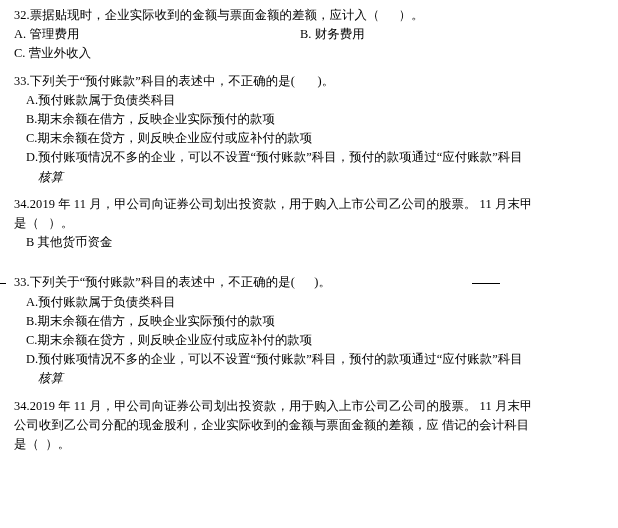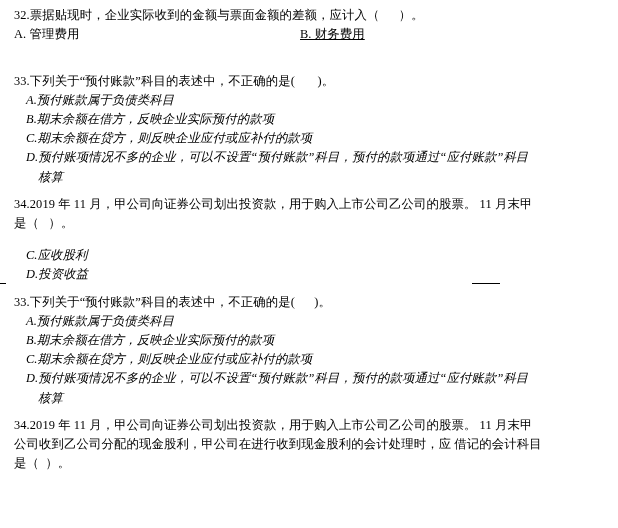--- a/index.html
+++ b/index.html
@@ -36,25 +36,23 @@
     position: absolute;
     left: 0;
     top: 0;
     white-space: pre;
   }
   .two-col .col-b {
     position: absolute;
     left: 286px;
     top: 0;
     white-space: pre;
-    text-decoration: underline;
   }
   .indent1 {
     padding-left: 12px;
-    font-style: italic;
   }
   .indent2 {
     padding-left: 24px;
     font-style: italic;
   }
   .gap-small {
     height: 8px;
   }
   .gap-med {
     height: 13px;
@@ -78,52 +76,49 @@
   }
 </style>
 </head>
 <body>
 
 <div id="page">
   <div id="content">
       <div class="block">
         <div class="line">32.票据贴现时，企业实际收到的金额与票面金额的差额，应计入（      ）。</div>
         <div class="line two-col"><span class="col-a">A. 管理费用</span><span class="col-b">B. 财务费用</span></div>
-        <div class="line two-col"></div>
+        <div class="line two-col"><span class="col-a">C. 营业外收入</span></div>
       </div>
       <div class="gap-small"></div>
       <div class="block">
         <div class="line">33.下列关于“预付账款”科目的表述中，不正确的是(       )。</div>
         <div class="line indent1">A.预付账款属于负债类科目</div>
         <div class="line indent1">B.期末余额在借方，反映企业实际预付的款项</div>
         <div class="line indent1">C.期末余额在贷方，则反映企业应付或应补付的款项</div>
         <div class="line indent1">D.预付账项情况不多的企业，可以不设置“预付账款”科目，预付的款项通过“应付账款”科目</div>
         <div class="line indent2">核算</div>
       </div>
       <div class="gap-small"></div>
       <div class="block">
         <div class="line">34.2019 年 11 月，甲公司向证券公司划出投资款，用于购入上市公司乙公司的股票。 11 月末甲</div>
         <div class="line">是（   ）。</div>
+        <div class="line indent1">B 其他货币资金</div>
       </div>
       <div class="gap-med"></div>
-      <div class="block">
-        <div class="line indent1">C.应收股利</div>
-        <div class="line indent1">D.投资收益</div>
-      </div>
       <div class="gap-small"></div>
       <div class="block">
         <div class="line">33.下列关于“预付账款”科目的表述中，不正确的是(      )。</div>
         <div class="line indent1">A.预付账款属于负债类科目</div>
         <div class="line indent1">B.期末余额在借方，反映企业实际预付的款项</div>
         <div class="line indent1">C.期末余额在贷方，则反映企业应付或应补付的款项</div>
         <div class="line indent1">D.预付账项情况不多的企业，可以不设置“预付账款”科目，预付的款项通过“应付账款”科目</div>
         <div class="line indent2">核算</div>
       </div>
       <div class="gap-small"></div>
       <div class="block">
         <div class="line">34.2019 年 11 月，甲公司向证券公司划出投资款，用于购入上市公司乙公司的股票。 11 月末甲</div>
-        <div class="line">公司收到乙公司分配的现金股利，甲公司在进行收到现金股利的会计处理时，应 借记的会计科目</div>
+        <div class="line">公司收到乙公司分配的现金股利，企业实际收到的金额与票面金额的差额，应 借记的会计科目</div>
         <div class="line">是（  ）。</div>
       </div>
     </div>
   <div class="sep-left"></div>
   <div class="sep-right"></div>
 </div>
 
 </body></html>

